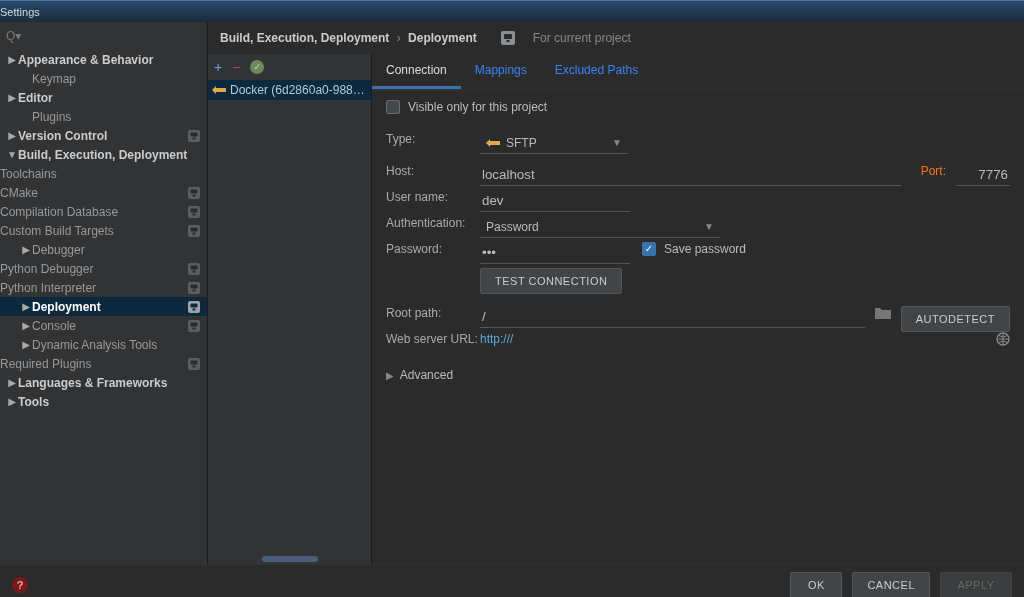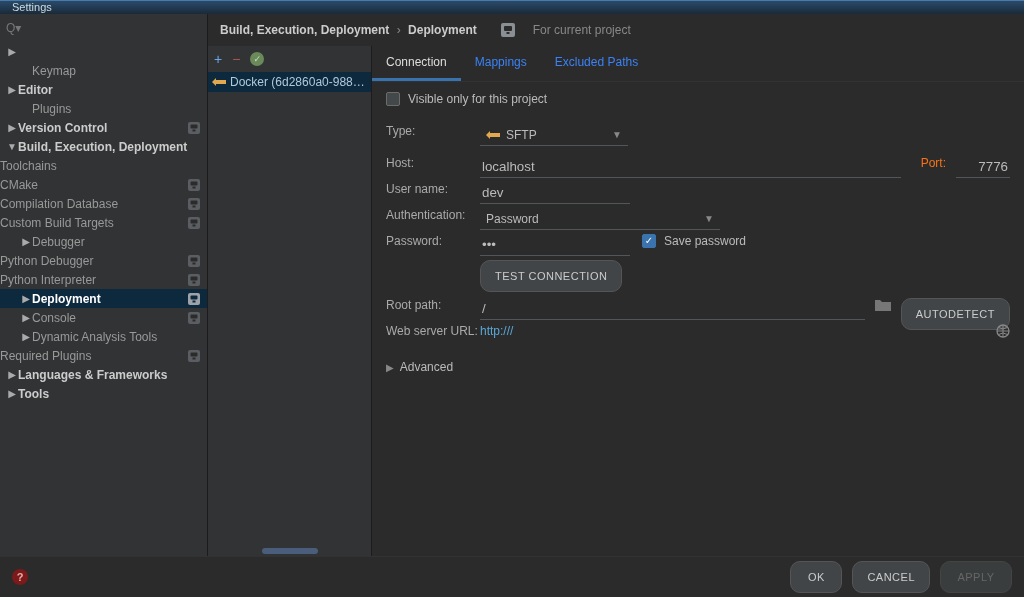--- a/index.html
+++ b/index.html
@@ -1,18 +1,18 @@
 <!DOCTYPE html>
 <html><head>
 <meta charset="utf-8">
 <style>
   * { box-sizing: border-box; margin: 0; padding: 0; font-family: "Segoe UI", Arial, sans-serif; }
   body { background: #2b2b2b; color: #bbb; font-size: 12px; width: 1024px; height: 597px; overflow: hidden; }
   .window { width: 1024px; height: 597px; background: #2b2b2b; }
-  .titlebar { height: 14px; background: linear-gradient(to bottom, #2a4a6a, #1a2a3a); border-top: 1px solid #4a7aaa; color: #cdd; display: flex; align-items: flex-start; padding-left: 12px; font-size: 11px; }
+  .titlebar { height: 22px; background: linear-gradient(to bottom, #2a4a6a, #1a2a3a); border-top: 1px solid #4a7aaa; color: #cdd; display: flex; align-items: center; padding-left: 0; font-size: 11px; }
   .body { display: flex; height: calc(597px - 14px - 41px); }
   .sidebar { width: 208px; background: #313335; border-right: 1px solid #1c1c1c; display: flex; flex-direction: column; }
   .search-row { height: 28px; display: flex; align-items: center; padding: 0 6px; border-bottom: 1px solid transparent; }
   .search-row .q { color: #777; font-size: 12px; }
   .tree { flex: 1; overflow: hidden; }
   .tree ul { list-style: none; }
   .tree li { display: flex; align-items: center; height: 19px; padding-right: 6px; cursor: default; }
   .tree li .label { flex: 1; white-space: nowrap; overflow: hidden; text-overflow: ellipsis; }
   .tree .arrow { width: 12px; display:inline-flex; justify-content:center; color:#aaa; font-size:10px; }
   .tree .ind0 { padding-left: 6px; }
@@ -59,21 +59,21 @@
   .select-like { display:flex; align-items:center; gap:6px; height:22px; padding:0 6px; background:transparent; border:none; border-bottom:1px solid #515658; min-width:148px; cursor:pointer; color:#bbb;}
   .select-like .spacer { flex:1; }
   .caret { color:#888; font-size:10px; }
   
   .underinput { height:22px; background:transparent; border:none; border-bottom:1px solid #515658; color:#bbb; padding:0 2px; }
   
   .host-row .host-input { flex:1; }
   .port-lbl { color:#f97316; margin: 0 10px 0 20px;}
   .port-input { width:54px; text-align:right;}
   
-  .btn { height:32px; padding:0 14px; background:#414547; border:1px solid #555; color:#ccc; cursor:pointer; font-size:11px; letter-spacing:0.5px; display:inline-flex; align-items:center; border-radius:10px;}
+  .btn { height:26px; padding:0 14px; background:#414547; border:1px solid #555; color:#ccc; cursor:pointer; font-size:11px; letter-spacing:0.5px; display:inline-flex; align-items:center; border-radius:2px;}
   .btn.disabled { color:#666; border-color:#444; background:#3a3d3e; cursor:default;}
   .btn.primary {}
   
   .folder-icon { color:#888; cursor:pointer; margin-right:10px; }
   .globe-icon { color:#888; cursor:pointer; }
   
   .link { color:#5aa7d6; cursor:pointer; }
   
   .advanced-row { display:flex; align-items:center; gap:6px; margin-top: 10px; cursor:pointer; color:#bbb;}
   
@@ -92,20 +92,21 @@
   <div class="body">
 
     <div class="sidebar">
       <div class="search-row">
         <span class="q">Q▾</span>
       </div>
       <div class="tree">
         <ul>
           <li class="ind0">
               <span class="arrow">▶</span>
+              <span class="label bold">Appearance &amp; Behavior</span>
             </li>
           <li class="ind1">
               <span class="arrow"></span>
               <span class="label dim">Keymap</span>
             </li>
           <li class="ind0">
               <span class="arrow">▶</span>
               <span class="label bold">Editor</span>
             </li>
           <li class="ind1">

